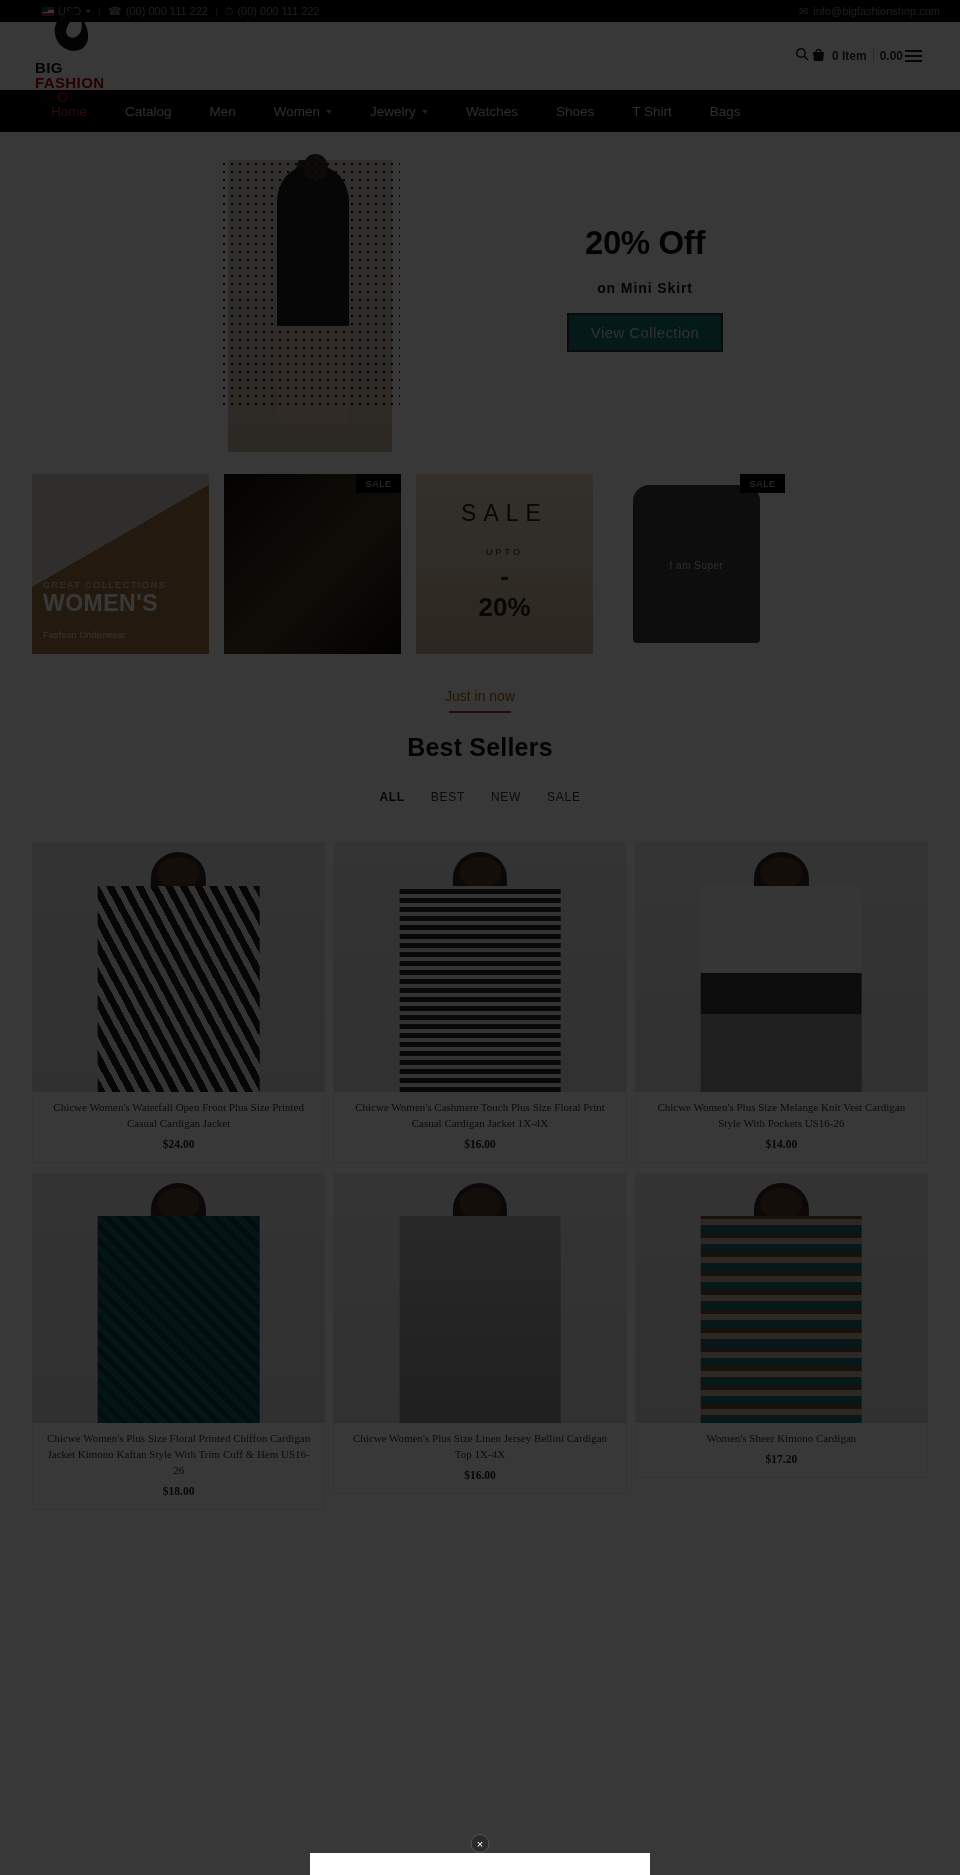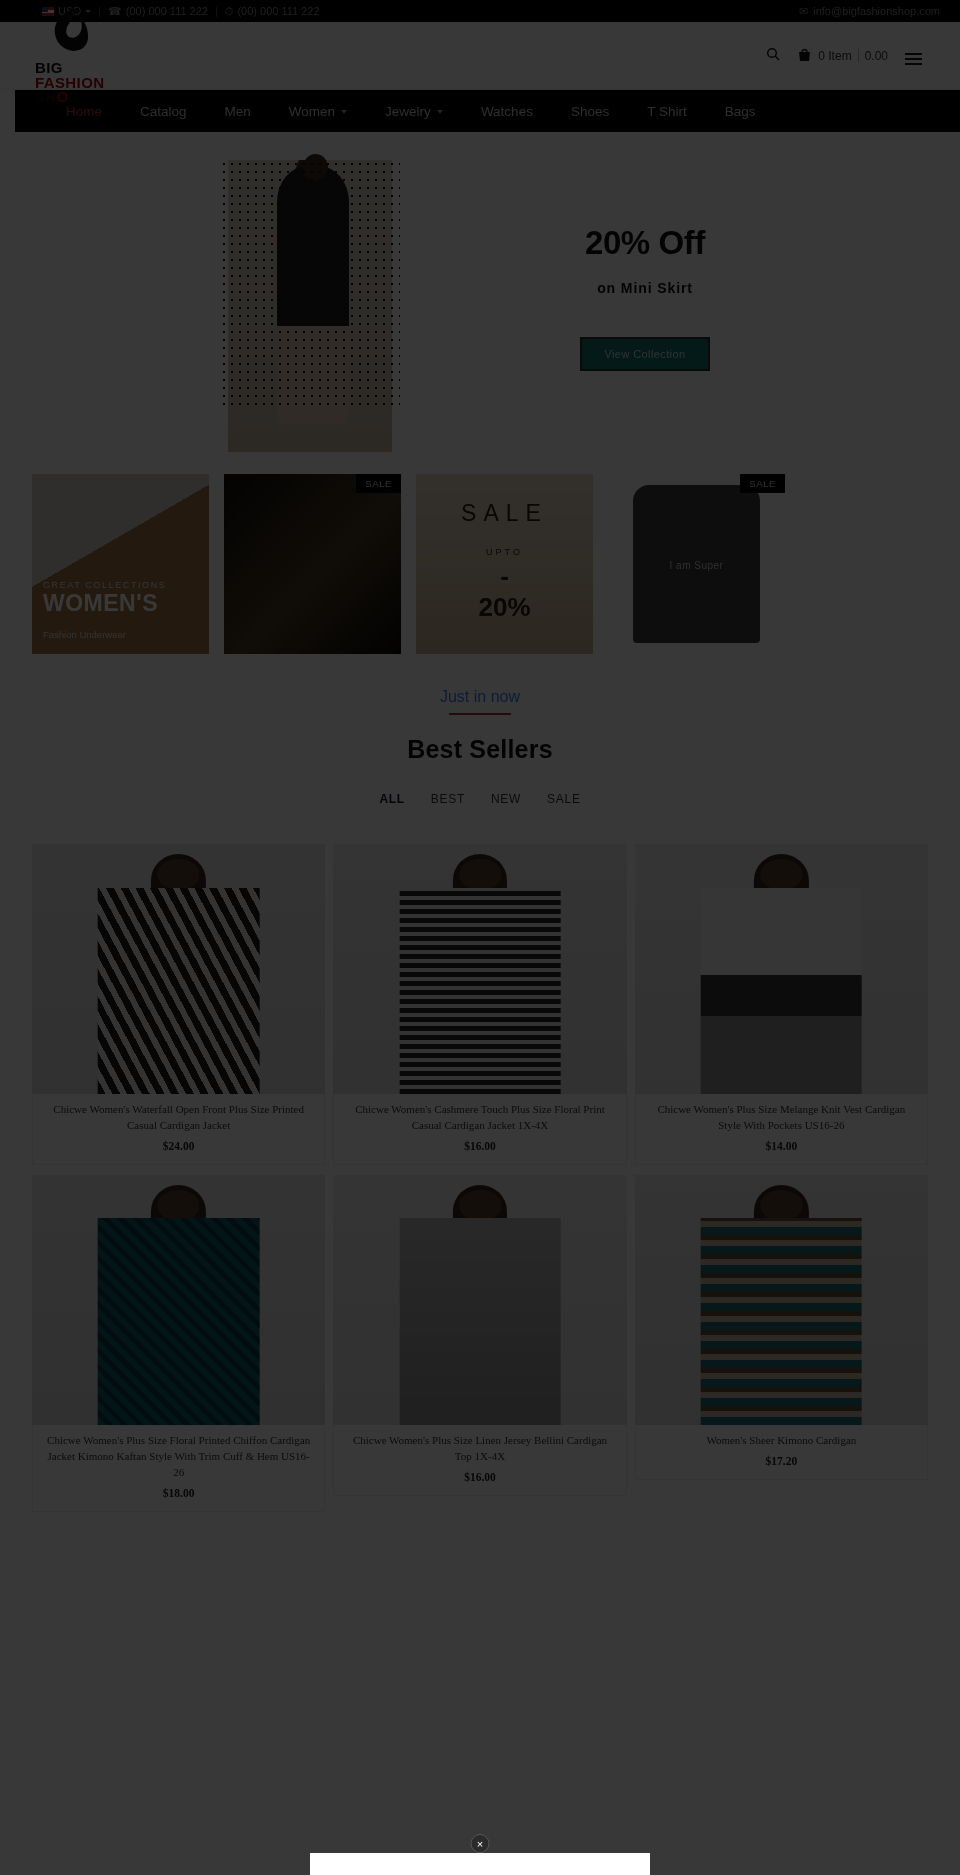--- a/index.html
+++ b/index.html
@@ -22,28 +22,28 @@
   .caret-sm { width:0;height:0;border-left:3px solid transparent;border-right:3px solid transparent;border-top:3px solid #8c8c8c; }
 
   
   .header { height:68px; background:#fff; display:flex; align-items:center;
             padding:0 20px; border-bottom:1px solid #f0f0f0; }
   .logo { display:flex; align-items:center; gap:9px; padding-left:15px;flex-direction:column; }
   .logo-mark { width:42px; height:46px; position:relative; }
   .logo-text { line-height:0.98; }
   .logo-text div { font-size:15px; font-weight:bold; letter-spacing:0.4px; color:#111; }
   .logo-text .red { color:#b30000; }
-  .hdr-right { margin-left:auto; display:flex; align-items:flex-end; gap:17px; padding-right:18px; color:#1a1a1a; }
+  .hdr-right { margin-left:auto; display:flex; align-items:center; gap:2px; padding-right:18px; color:#1a1a1a;font-weight:bold; }
   .cart-grp { display:flex; align-items:center; gap:6px; font-size:12px; color:#333; }
   .vline { width:1px; height:13px; background:#bbb; }
   .hamburger { display:flex; flex-direction:column; gap:3px; }
   .hamburger i { display:block; width:17px; height:2px; background:#1a1a1a; }
 
   
-  .nav { height:42px; background:#000; display:flex; align-items:center; padding:0 20px;margin-left:15px; }
+  .nav { height:42px; background:#000; display:flex; align-items:center; padding:0 20px; }
   .nav ul { list-style:none; display:flex; align-items:center; gap:0; padding-left:12px; }
   .nav li { padding:0 19px; }
   .nav a { color:#cfcfcf; font-size:13.5px; text-decoration:none; display:inline-flex; align-items:center; gap:6px; }
   .nav a.active { color:#c0392b; }
   .caret { width:0;height:0;border-left:3.5px solid transparent;border-right:3.5px solid transparent;border-top:4px solid #9a9a9a; }
 
   
   .hero { position:relative; height:320px; background:#ffffff; overflow:hidden; }
   .hero-img-wrap { position:absolute; left:220px; top:28px; width:180px; height:245px; }
   .hero-dots { position:absolute; left:0; top:0; right:0; bottom:0;
@@ -55,22 +55,22 @@
        linear-gradient(#ded6cb,#c7b9a7);
      }
   .model { position:absolute; left:30%; top:2%; width:44%; height:86%;
      background:linear-gradient(180deg,#1b1b22 0 62%, #d9c4ae 62% 100%);
      border-radius:42% 42% 10% 10% / 14% 14% 6% 6%; }
   .model-head { position:absolute; left:46%; top:-2%; width:15%; height:9%;
      background:#3c2a20; border-radius:50%; }
   .hero-txt { position:absolute; left:520px; top:92px; width:250px; text-align:center; }
   .hero-txt h1 { font-size:33px; color:#111; letter-spacing:-0.4px; }
   .hero-txt h2 { font-size:14px; color:#111; margin-top:18px; letter-spacing:0.9px; }
-  .btn-view { display:inline-block; margin-top:41px; padding:9px 22px; background:#0f766e;
-     color:#ddd; font-size:11px; border:2px solid #2f2f2f; letter-spacing:0.4px; cursor:pointer; }
+  .btn-view { display:inline-block; margin-top:17px; padding:9px 22px; background:#0f766e;
+     color:#ddd; font-size:15px; border:2px solid #2f2f2f; letter-spacing:0.4px; cursor:pointer; }
 
   
   .cats { display:flex; gap:15px; padding:22px 32px 0 32px; }
   .cat { position:relative; height:180px; overflow:hidden; }
   .cat.c1 { width:177px; background:linear-gradient(150deg,#d6cfc6 0 40%,#a4733f 40% 100%); }
   .cat.c2 { width:177px; background:linear-gradient(135deg,#120e0a,#4b3a24 55%,#0d0b09); }
   .cat.c3 { width:177px; background:linear-gradient(180deg,#e8dcc9,#c8b191); }
   .cat.c4 { width:177px; background:#ffffff; }
   .cat.c4 .tee { position:absolute; left:14%; top:6%; width:72%; height:88%;
       background:#3b3b3b; border-radius:16px 16px 4px 4px; }
@@ -83,21 +83,21 @@
   .c3-txt { position:absolute; left:0; right:0; top:26px; text-align:center; color:#2a2119; }
   .c3-txt .w1 { font-size:23px; letter-spacing:7px; }
   .c3-txt .w2 { font-size:9px; letter-spacing:3px; margin-top:20px; }
   .c3-txt .w3 { font-size:26px; font-weight:bold; margin-top:4px; }
   .c3-txt .w4 { font-size:26px; font-weight:bold; }
   .c4-txt { position:absolute; left:0; right:0; top:48%; text-align:center;
             color:#cfcfcf; font-size:10px; letter-spacing:0.5px; }
 
   
   .section { text-align:center; padding-top:34px; }
-  .eyebrow { font-size:16px; color:#3b82f6; }
+  .eyebrow { font-size:14px; color:#a16207; }
   .eyebrow-line { width:62px; height:2px; background:#a33; margin:7px auto 0; }
   .sec-title { font-size:25px; font-weight:bold; color:#111; margin-top:20px; letter-spacing:0.2px; }
   .filters { display:flex; justify-content:center; gap:26px; margin-top:28px; }
   .filters span { font-size:12px; color:#333; letter-spacing:0.7px; cursor:pointer; }
   .filters span.active { color:#0f172a; font-weight:bold; }
 
   
   .grid { display:grid; grid-template-columns:repeat(3,1fr); gap:10px 8px; padding:38px 32px 0 32px; }
   .card { background:#fff; text-align:center;font-family:Liberation Serif, serif; }
   .card .ph { height:250px; position:relative; overflow:hidden; background:#efefef; }

